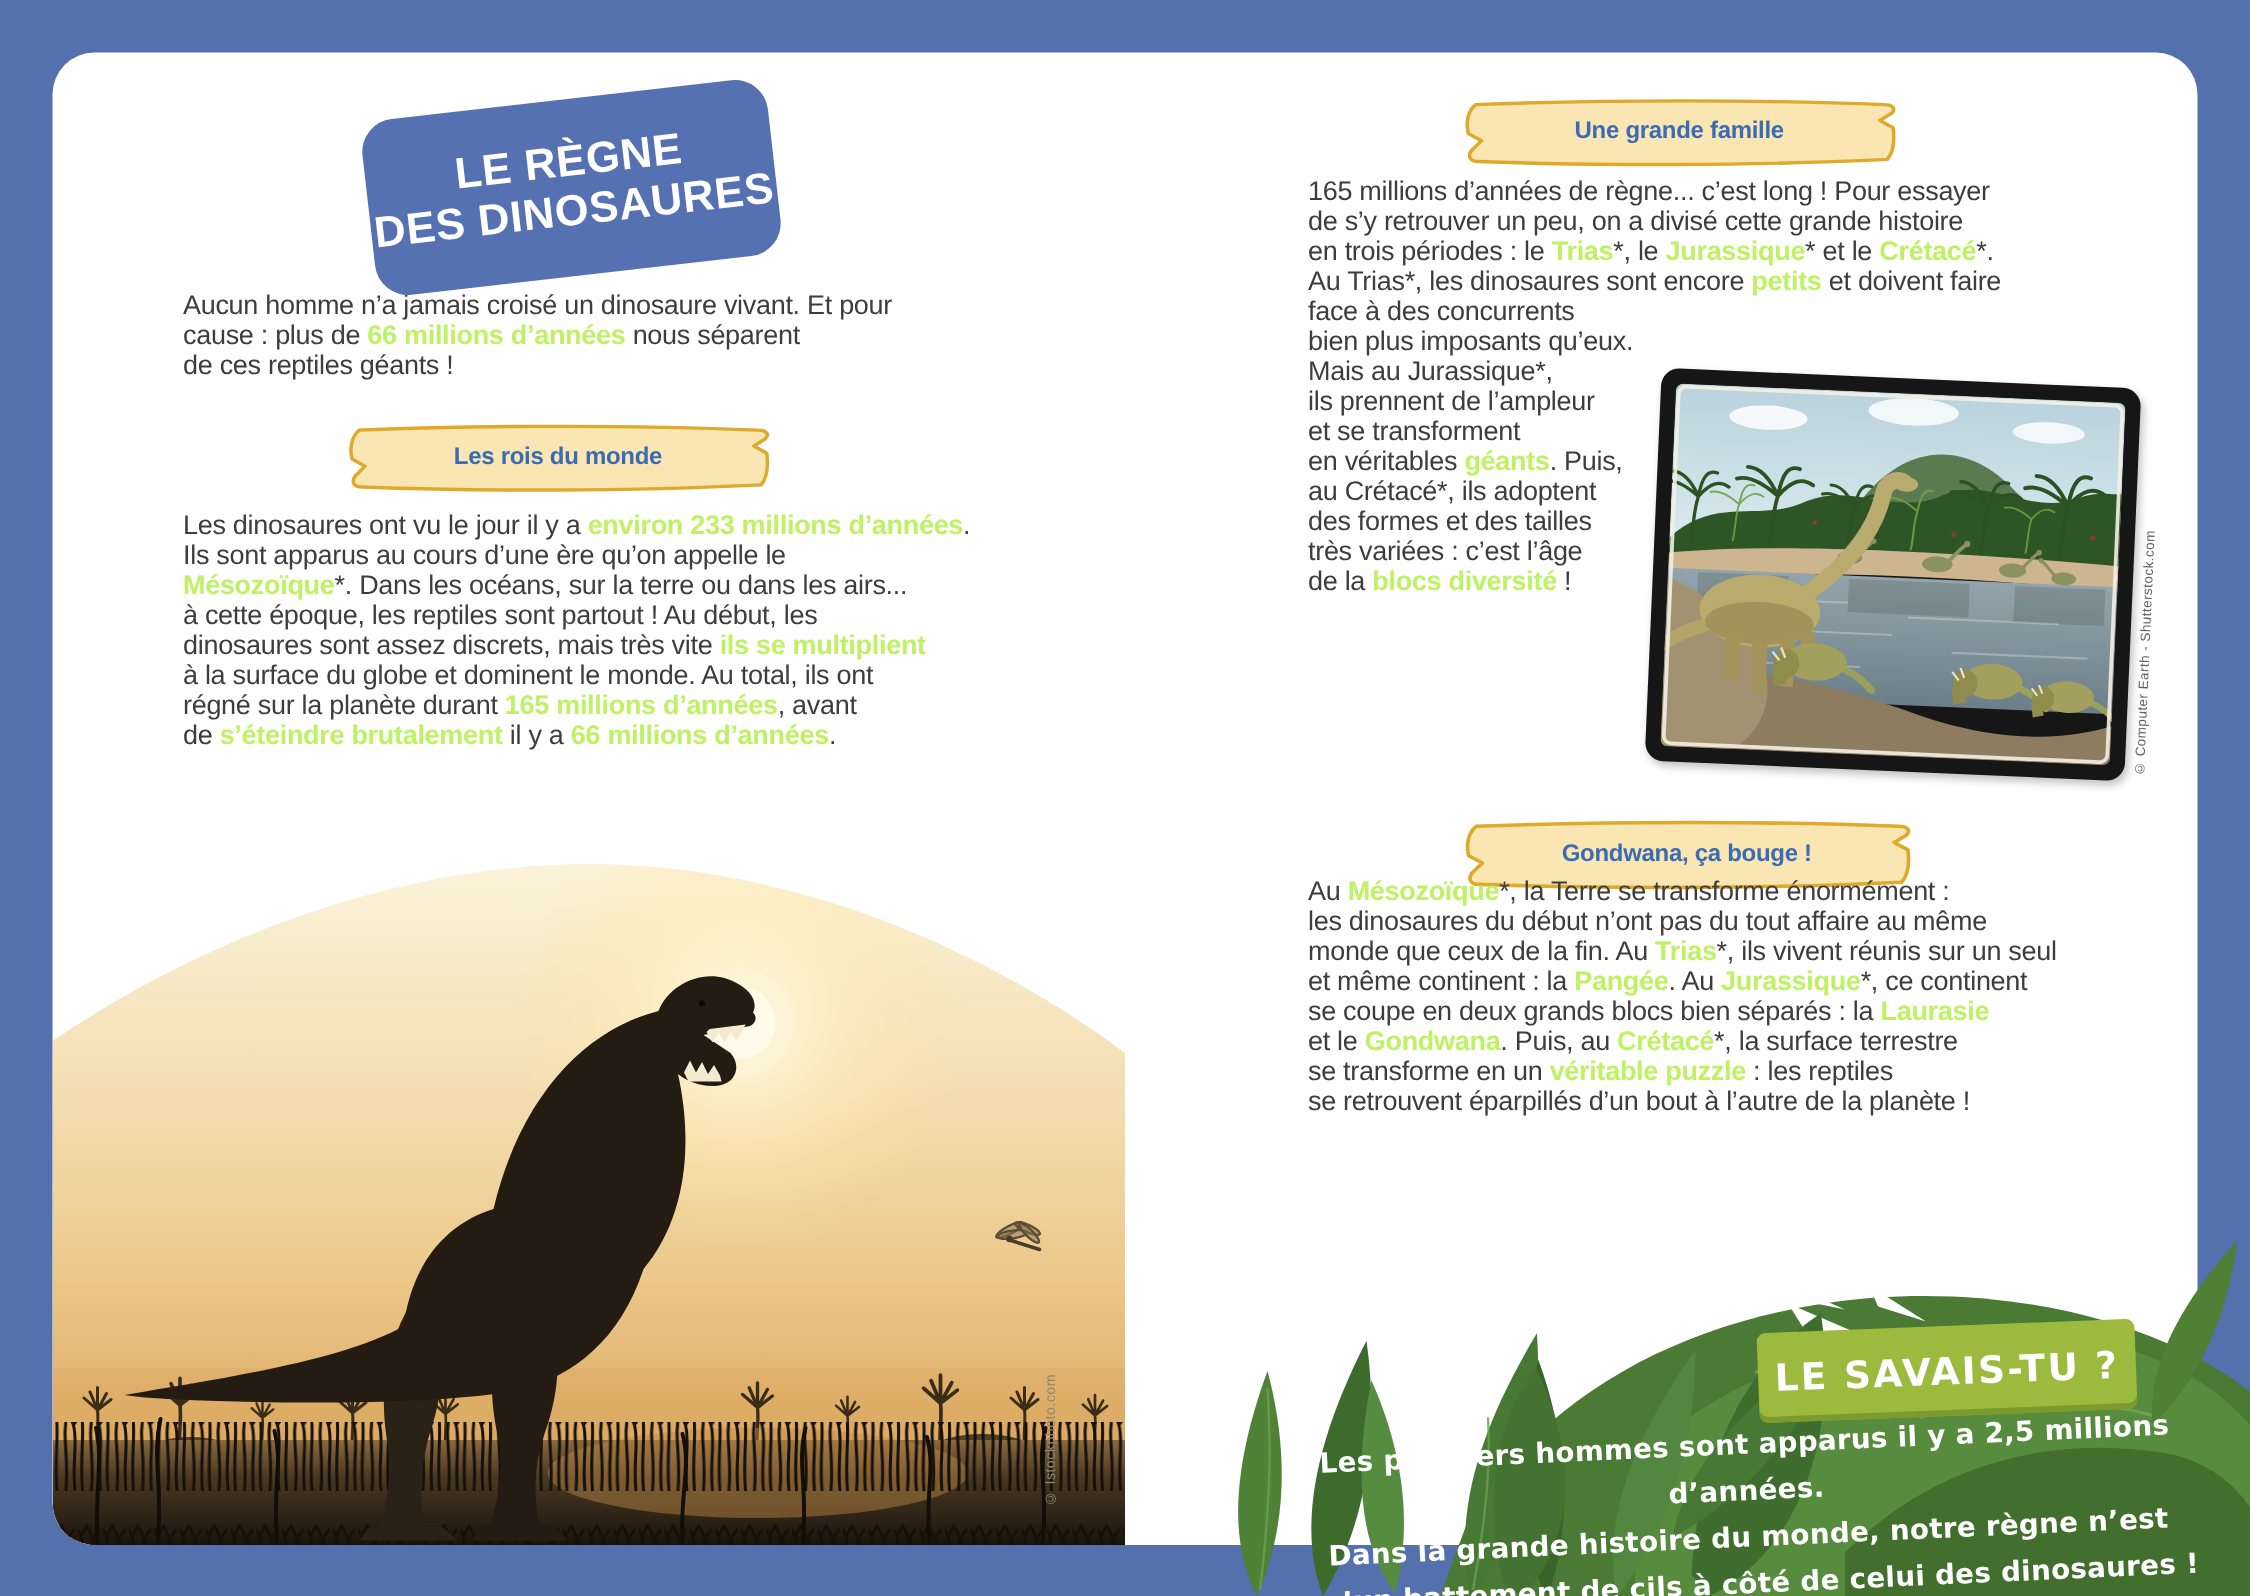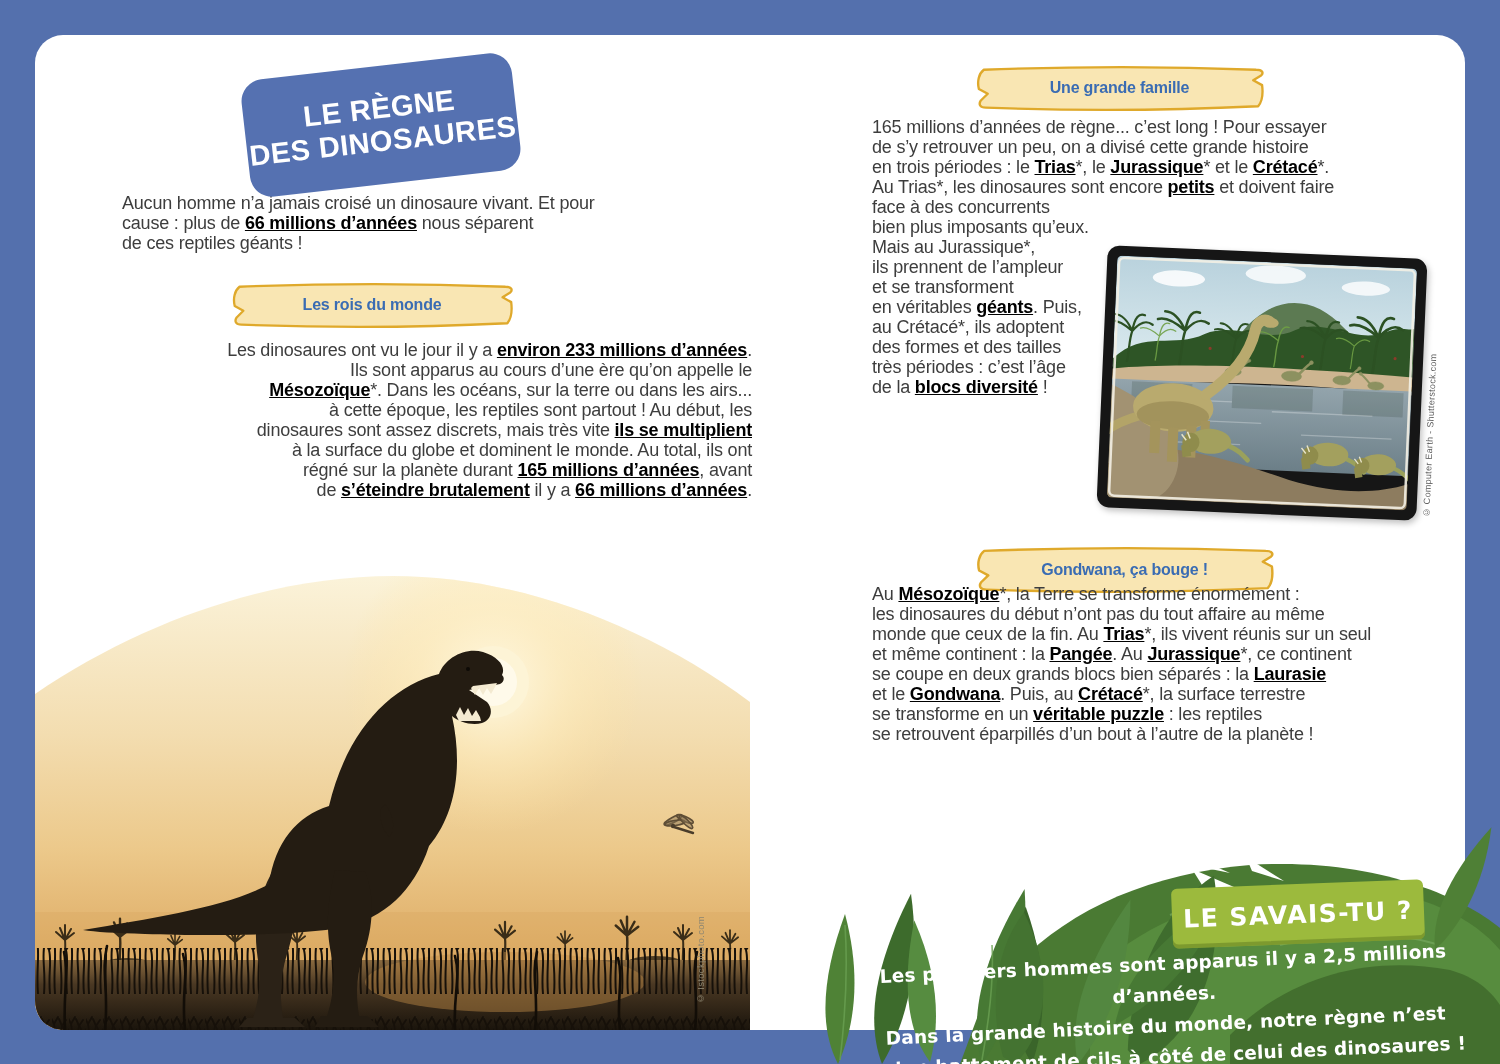--- a/index.html
+++ b/index.html
@@ -20,21 +20,21 @@
     display:flex;flex-direction:column;align-items:center;justify-content:center;
     color:#fff;font-weight:bold;letter-spacing:.5px;z-index:3;
   }
   .title-badge .l1{font-size:29px;line-height:1.15;}
   .title-badge .l2{font-size:29px;line-height:1.15;}
   
   .para{
     position:absolute;font-size:18px;line-height:20px;color:#3d3d3d;
     white-space:pre-line;letter-spacing:-0.2px;z-index:2;
   }
-  .para b{font-weight:bold;color:#000000;text-decoration:underline;}
+  .para b{font-weight:bold;color:#bef264;}
   
   .banner{position:absolute;z-index:2;}
   .banner svg{position:absolute;left:0;top:0;width:100%;height:100%;}
   .banner .label{
     position:relative;display:flex;align-items:center;justify-content:center;
     width:100%;height:100%;color:#3a6cb3;font-weight:bold;font-size:16px;
     letter-spacing:-0.2px;
   }
   
   .photo-left{
@@ -88,21 +88,21 @@
 cause : plus de </span><b>66 millions d’années</b><span> nous séparent
 de ces reptiles géants !</span></div>
 
 <div class="banner" style="left:228px;top:281px;width:288px;height:48px;">
   <svg viewBox="0 0 300 50" preserveAspectRatio="none">
     <path d="M12,6 C100,2.5 205,2.5 289,6 C295,6 297,9 294,12 L286,17 L295,22 C296,30 296,38 291,44 C200,48.5 95,48.5 14,45.5 C8,45.5 6.5,42 9,38 L16,31 L7,26 C5,18 7,10 12,6 Z" fill="#f9e6b3" stroke="#dfa92b" stroke-width="2.4" stroke-linejoin="round"></path>
   </svg>
   <div class="label">Les rois du monde</div>
 </div>
 
-<div class="para" style="left:122px;top:340px;width:630px;text-align:right;"><span>Les dinosaures ont vu le jour il y a </span><b>environ 233 millions d’années</b><span>.
+<div class="para" style="left:122px;top:340px;width:630px;"><span>Les dinosaures ont vu le jour il y a </span><b>environ 233 millions d’années</b><span>.
 Ils sont apparus au cours d’une ère qu’on appelle le
 </span><b>Mésozoïque</b><span>*. Dans les océans, sur la terre ou dans les airs...
 à cette époque, les reptiles sont partout ! Au début, les
 dinosaures sont assez discrets, mais très vite </span><b>ils se multiplient</b><span>
 à la surface du globe et dominent le monde. Au total, ils ont
 régné sur la planète durant </span><b>165 millions d’années</b><span>, avant
 de </span><b>s’éteindre brutalement</b><span> il y a </span><b>66 millions d’années</b><span>.</span></div>
 
 <div class="photo-left">
   <svg viewBox="0 0 715 456">
@@ -225,21 +225,21 @@
 en trois périodes : le </span><b>Trias</b><span>*, le </span><b>Jurassique</b><span>* et le </span><b>Crétacé</b><span>*.
 Au Trias*, les dinosaures sont encore </span><b>petits</b><span> et doivent faire
 face à des concurrents
 bien plus imposants qu’eux.
 Mais au Jurassique*,
 ils prennent de l’ampleur
 et se transforment
 en véritables </span><b>géants</b><span>. Puis,
 au Crétacé*, ils adoptent
 des formes et des tailles
-très périodes : c’est l’âge
+très variées : c’est l’âge
 de la </span><b>blocs diversité</b><span> !</span></div>
 
 <div class="inset">
   <svg viewBox="0 0 298 240" preserveAspectRatio="none">
     <defs>
       <linearGradient id="isky" x1="0" y1="0" x2="0" y2="1">
         <stop offset="0" stop-color="#b9d2dd"></stop>
           <stop offset="1" stop-color="#dcebef"></stop>
       </linearGradient>
       <linearGradient id="ilake" x1="0" y1="0" x2="0" y2="1">

